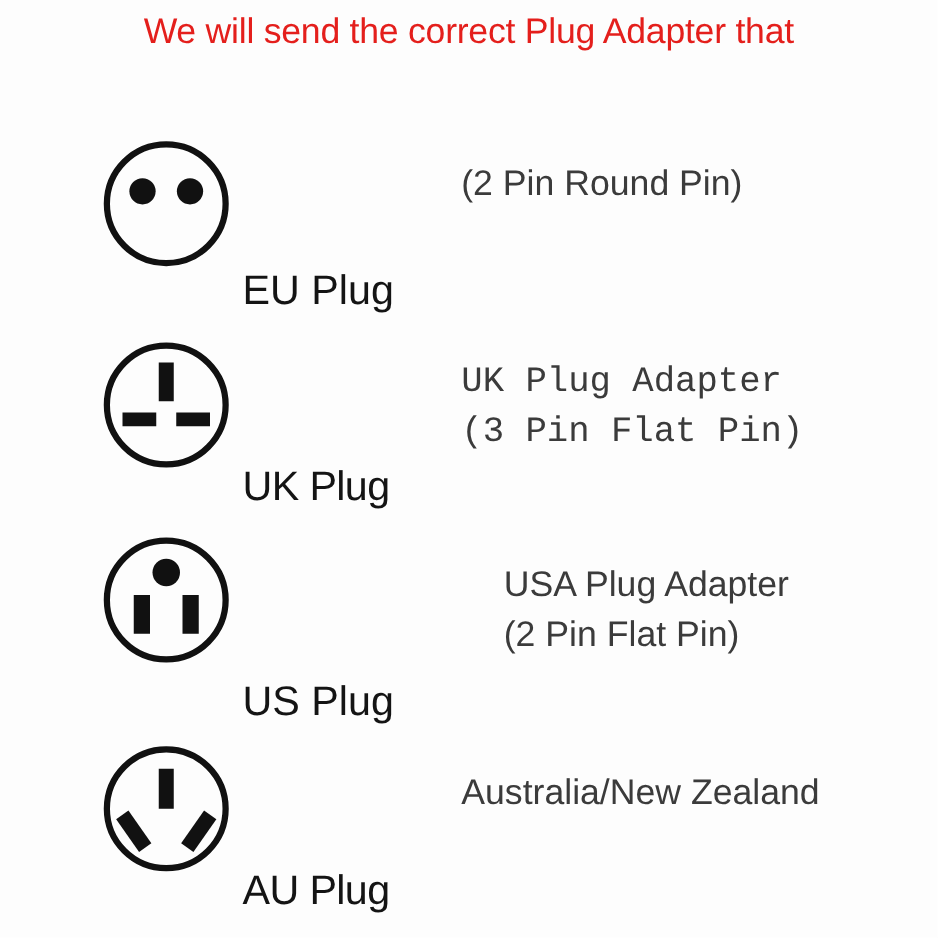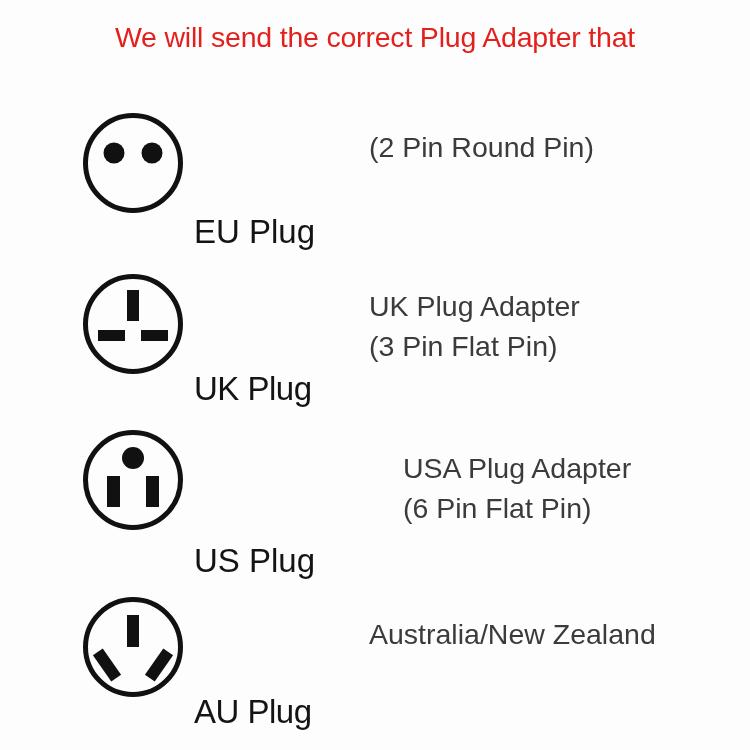--- a/index.html
+++ b/index.html
@@ -34,21 +34,21 @@
     color: #e41f1c;
     font-size: 29px;
     line-height: 35px;
     font-weight: 400;
     letter-spacing: -0.2px;
     white-space: nowrap;
   }
   .header .hline {
     display: block;
   }
-  .header .hline.l1 { font-size: 28.5px; margin-top: 12px; }
+  .header .hline.l1 { font-size: 28.5px; }
   .header .hline.l2 { font-size: 28.5px; }
 
   
   .row {
     position: absolute;
     left: 0;
     width: 750px;
   }
   .row-eu { top: 105px; }
   .row-uk { top: 266px; }
@@ -84,21 +84,21 @@
   
   .desc {
     position: absolute;
     left: 369px;
     top: 22px;
     color: #3b3b3b;
     font-size: 28.5px;
     line-height: 40px;
     white-space: nowrap;
   }
-  .row-uk .desc { top: 20px; }
+  .row-uk .desc { top: 20px; font-family: Liberation Mono, monospace; }
   .row-us .desc { top: 26px; margin-left: 34px; }
   .row-au .desc { top: 25px; }
   .desc .dline { display: block; }
 </style>
 </head>
 <body>
 
 <div id="page">
 
   <div class="header">
@@ -149,21 +149,21 @@
         <circle cx="52" cy="30" r="11" fill="#111111"></circle>
         <rect x="26" y="48" width="13" height="31" fill="#111111"></rect>
         <rect x="65" y="48" width="13" height="31" fill="#111111"></rect>
       </svg>
     </div>
 
     <div class="plug-caption">US Plug</div>
 
     <div class="desc">
       <span class="dline">USA Plug Adapter</span>
-      <span class="dline">(6 Pin Flat Pin)</span>
+      <span class="dline">(2 Pin Flat Pin)</span>
     </div>
   </div>
 
   <div class="row row-au">
 
     <div class="socket">
       <svg width="104" height="104" viewBox="0 0 104 104" xmlns="http://www.w3.org/2000/svg">
         <circle cx="52" cy="52" r="47.5" fill="none" stroke="#111111" stroke-width="5"></circle>
         <rect x="46" y="20" width="12" height="32" fill="#111111"></rect>
         <rect x="20" y="54" width="12" height="32" fill="#111111" transform="rotate(-35 26 70)"></rect>

